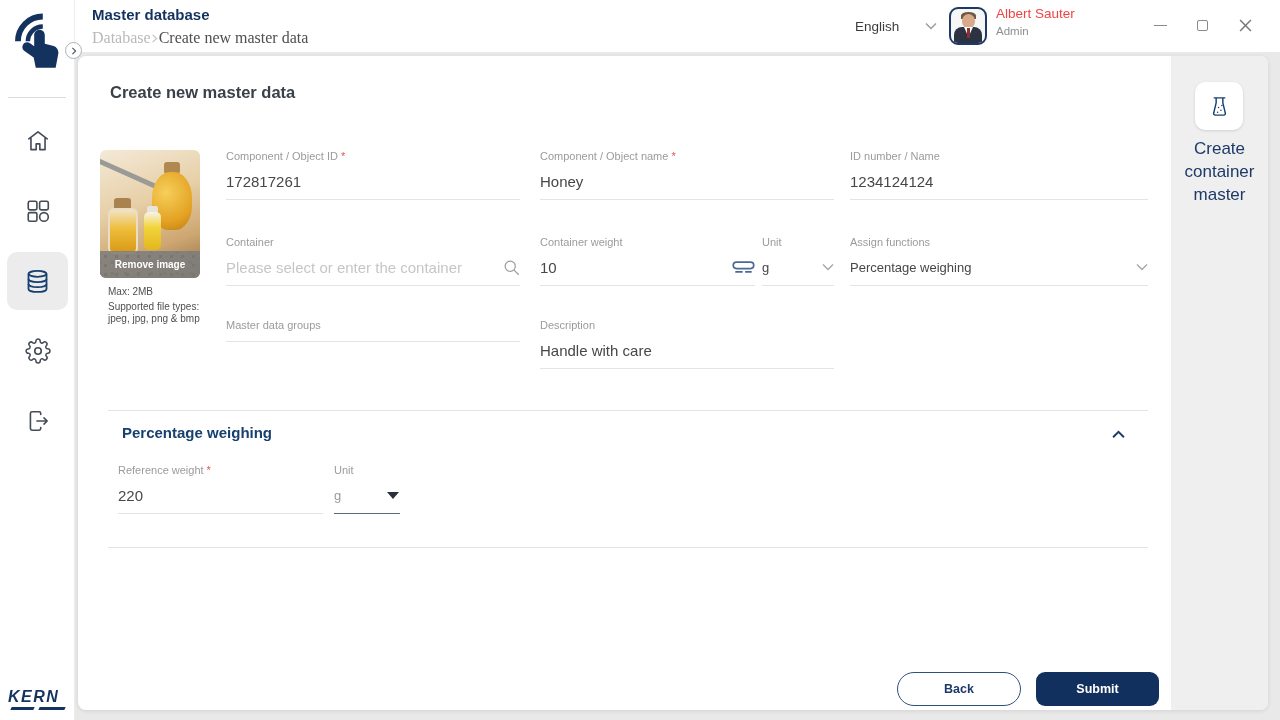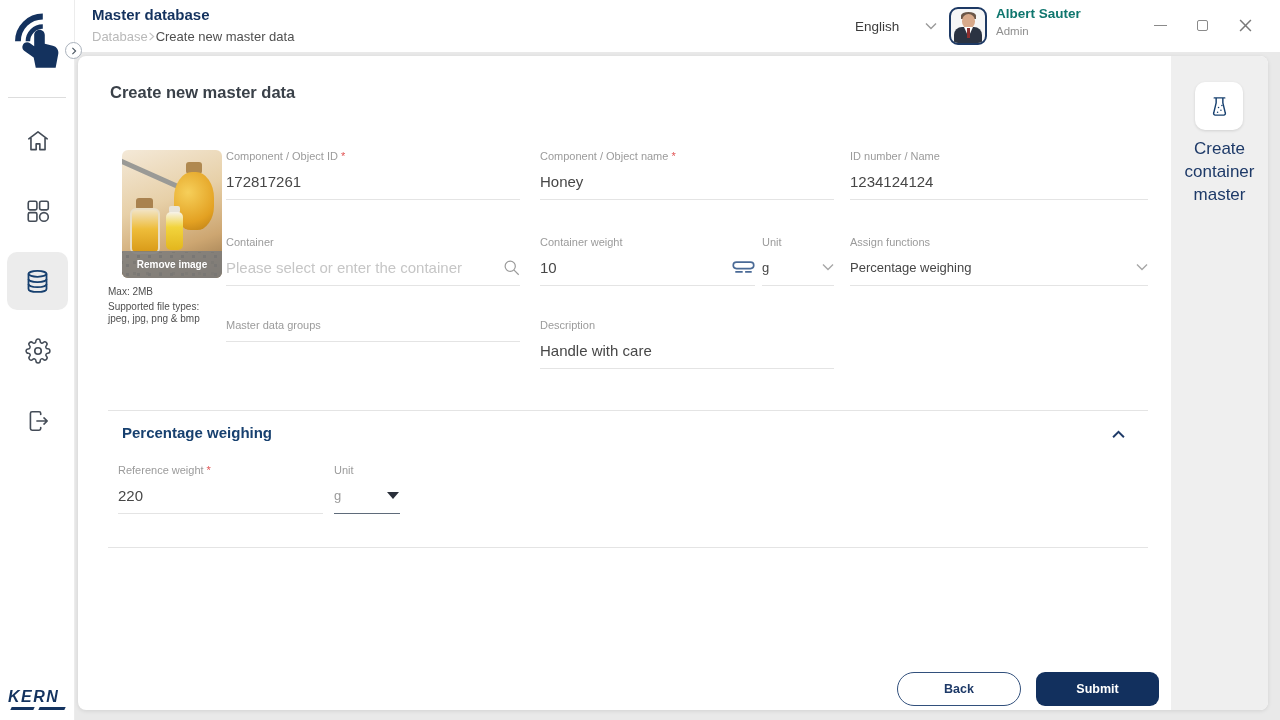--- a/index.html
+++ b/index.html
@@ -14,45 +14,45 @@
   .nav-item { position: absolute; left: 7px; width: 61px; height: 58px; display: flex; align-items: center; justify-content: center; cursor: pointer; border-radius: 10px; }
   .nav-item.active { background: #ececec; }
   .kern { position: absolute; left: 8px; top: 688px; width: 60px; height: 26px; }
   .kern-text { font-style: italic; font-weight: bold; color: #14335f; font-size: 16px; letter-spacing: 1.5px; }
   .kern-bar { position: absolute; height: 3px; background: #14335f; transform: skewX(-25deg); top: 19px; }
   .kern-b1 { left: 3px; width: 23px; } .kern-b2 { left: 31px; width: 26px; }
 
   
   .header { position: absolute; left: 75px; top: 0; width: 1205px; height: 44px; background: #fff; z-index: 4; }
   .page-title { position: absolute; left: 17px; top: 6px; font-size: 15px; font-weight: bold; color: #14325e; }
-  .breadcrumb { position: absolute; left: 17px; top: 29px; display: flex; align-items: center; font-size: 13px; }
+  .breadcrumb { position: absolute; left: 17px; top: 29px; display: flex; align-items: center; font-size: 16px; font-family: Liberation Serif, serif; }
   .bc-parent { color: #b9b9b9; cursor: pointer; }
   .bc-current { color: #4f4f4f; }
   .lang { position: absolute; left: 780px; top: 0; height: 52px; display: flex; align-items: center; gap: 26px; cursor: pointer; }
   .lang-label { font-size: 13.5px; color: #3c3c3c; }
   .avatar { position: absolute; left: 874px; top: 7px; width: 38px; height: 38px; border: 2px solid #1d3964; border-radius: 9px; background: #f6f6f6; overflow: hidden; cursor: pointer; }
   .av-hair { position: absolute; left: 10px; top: 3px; width: 15px; height: 7px; border-radius: 50% 50% 0 0; background: #6b5647; }
   .av-head { position: absolute; left: 11px; top: 5px; width: 13px; height: 14px; border-radius: 50% 50% 45% 45%; background: #d8a98a; }
   .av-body { position: absolute; left: 3px; top: 18px; width: 28px; height: 17px; border-radius: 8px 8px 0 0; background: #2b3342; }
   .av-shirt { position: absolute; left: 13px; top: 18px; width: 9px; height: 10px; background: #fff; clip-path: polygon(0 0, 100% 0, 50% 100%); }
   .av-tie { position: absolute; left: 16px; top: 19px; width: 3px; height: 10px; background: #8d2f2f; }
   .userblock { position: absolute; left: 921px; top: 6px; }
-  .user-name { font-size: 13.5px; font-weight: bold; color: #0f766e; }
+  .user-name { font-size: 13.5px; font-weight: normal; color: #ef4444; }
   .user-role { font-size: 11.5px; color: #8f8f8f; margin-top: 4px; }
   .wbtn { position: absolute; top: 16px; width: 18px; height: 18px; display: flex; align-items: center; justify-content: center; cursor: pointer; }
   .min-glyph { width: 13px; border-top: 1.6px solid #8a8a8a; }
   .max-glyph { width: 11px; height: 11px; border: 1.6px solid #8a8a8a; border-radius: 2px; }
 
   
   .main-bg { position: absolute; left: 75px; top: 52px; width: 1205px; height: 668px; background: #e9e9e9; }
   .card { position: absolute; left: 3px; top: 4px; width: 1190px; height: 654px; background: #fff; border-radius: 8px; box-shadow: 0 1px 4px rgba(0,0,0,0.10); }
   .card-title { position: absolute; left: 32px; top: 27px; font-size: 16.5px; font-weight: 600; color: #3a4149; }
 
   
-  .img-box { position: absolute; left: 44px; top: 94px; width: 100px; height: 128px; border-radius: 6px; overflow: hidden; background: linear-gradient(160deg, #f4e9d8 0%, #e7d0a8 40%, #cda671 72%, #8d6d44 100%); }
+  .img-box { position: absolute; left: 22px; top: 94px; width: 100px; height: 128px; border-radius: 6px; overflow: hidden; background: linear-gradient(160deg, #f4e9d8 0%, #e7d0a8 40%, #cda671 72%, #8d6d44 100%); }
   .spoon { position: absolute; left: -6px; top: 22px; width: 70px; height: 5px; background: #9a9a96; transform: rotate(24deg); border-radius: 3px; }
   .bottle-big { position: absolute; left: 52px; top: 22px; width: 40px; height: 58px; background: radial-gradient(circle at 35% 35%, #f6cf5a, #e3a122 65%, #b97c14); border-radius: 45% 45% 42% 42%; }
   .cork-big { position: absolute; left: 64px; top: 12px; width: 16px; height: 12px; background: #b08950; border-radius: 3px; }
   .bottle-small { position: absolute; left: 8px; top: 58px; width: 30px; height: 46px; background: linear-gradient(180deg, #f2e3c2 0%, #eebd3a 45%, #d99a18 100%); border-radius: 6px; border: 2px solid #e9dec5; }
   .cork-small { position: absolute; left: 14px; top: 48px; width: 17px; height: 12px; background: #a9824f; border-radius: 3px; }
   .bottle-tiny { position: absolute; left: 44px; top: 62px; width: 17px; height: 38px; background: linear-gradient(180deg, #f7f3ea 0%, #f2d43c 40%, #e3b61e 100%); border-radius: 5px; }
   .cap-tiny { position: absolute; left: 47px; top: 56px; width: 11px; height: 7px; background: #e8e4da; border-radius: 2px; }
   .seeds { position: absolute; left: 0; bottom: 0; width: 100%; height: 26px;
            background-image: radial-gradient(circle 2.6px, #5f4e33 55%, transparent 60%), radial-gradient(circle 2.6px, #79643f 55%, transparent 60%);
            background-size: 11px 9px, 13px 11px; background-position: 0 0, 6px 5px; }

